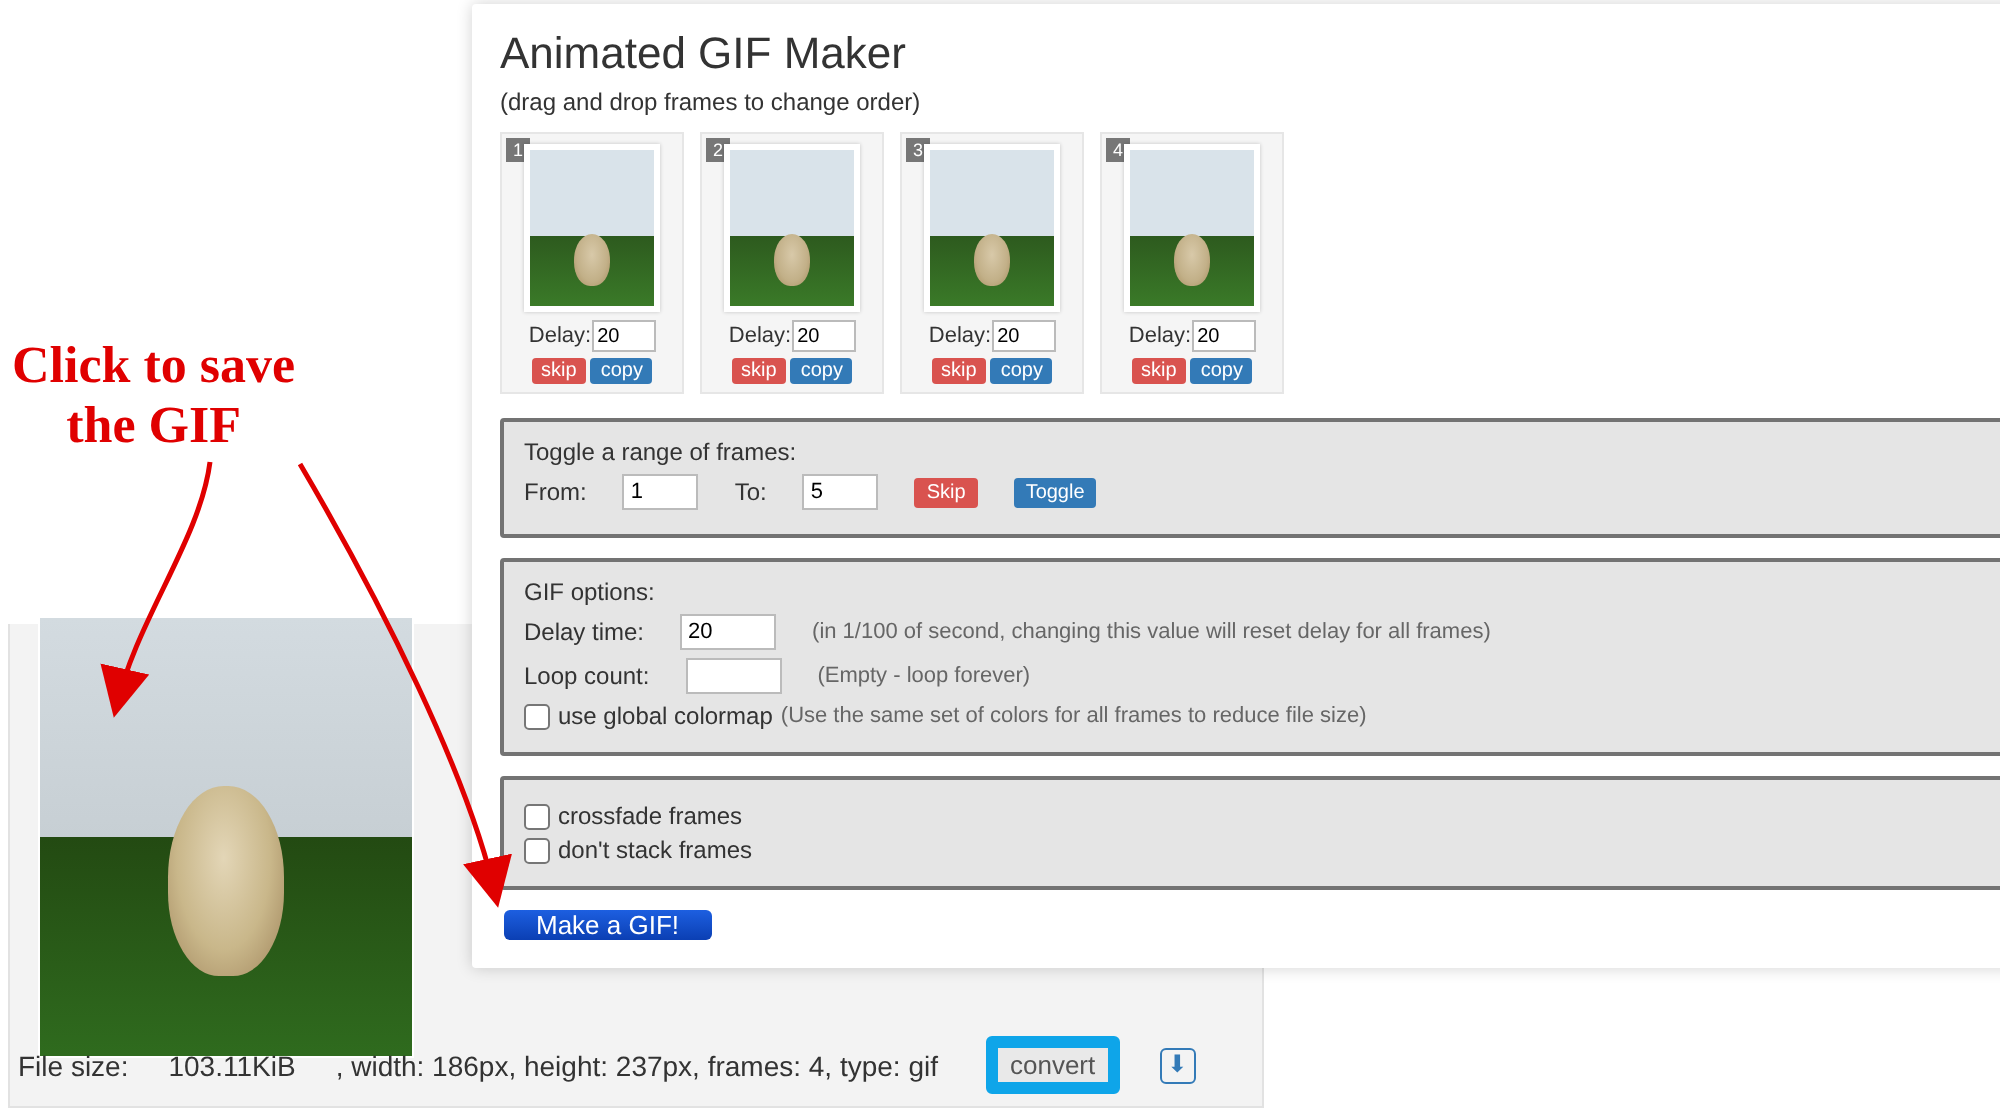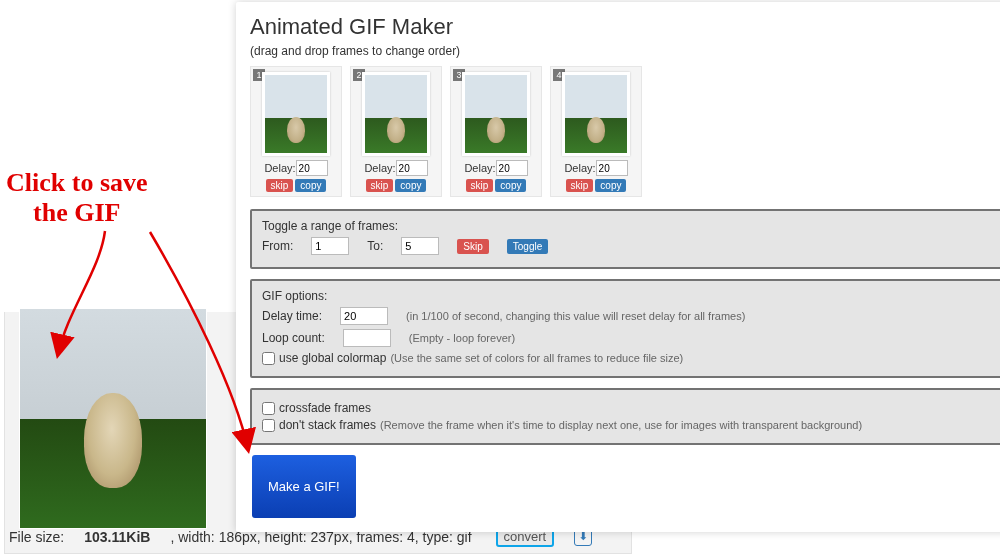--- a/index.html
+++ b/index.html
@@ -148,21 +148,21 @@
   .cb-row { display:flex; align-items:center; gap:4px; margin:3px 0; font-size:12px; }
   .cb-row input { margin:0; }
 
   
   .make-btn {
     background: #0d47c9;
     background: linear-gradient(#1d5fe0, #0b3fb3);
     color: #fff;
     border: none;
     font-size: 13px;
-    padding: 24px 16px;
+    padding: 0 16px;
     border-radius: 3px;
     cursor: pointer;
     margin-left: 2px;
   }
 
   
   .preview-area {
     position: absolute;
     left: 4px;
     top: 312px;
@@ -197,23 +197,23 @@
   .file-info {
     position: absolute;
     left: 4px;
     bottom: 6px;
     font-size: 14px;
     color: #333;
     display: flex;
     align-items: center;
     gap: 20px;
   }
-  .file-info b { font-weight: 700; }
+  .file-info b { font-weight: 400; }
   .convert-btn {
-    border: 2px solid #0ea5e9;
+    border: 6px solid #0ea5e9;
     background: #e9e9e9;
     font-size: 13px;
     color: #555;
     padding: 1px 6px;
     border-radius: 3px;
     margin-left: 4px;
     cursor: pointer;
     text-align: center;
   }
   .dl-icon {
@@ -368,21 +368,20 @@
 
     
     <div class="panel">
       <div class="cb-row">
         <input type="checkbox" style="">
         <span>crossfade frames</span>
       </div>
       <div class="cb-row">
         <input type="checkbox" style="">
         <span>don't stack frames</span>
-        <span class="hint">(Remove the frame when it's time to display next one, use for images with transparent background)</span>
       </div>
     </div>
 
     <button class="make-btn">Make a GIF!</button>
   </div>
 
   <div class="annot">
     <span>Click to save</span><br>
     <span>the GIF</span>
   </div>

